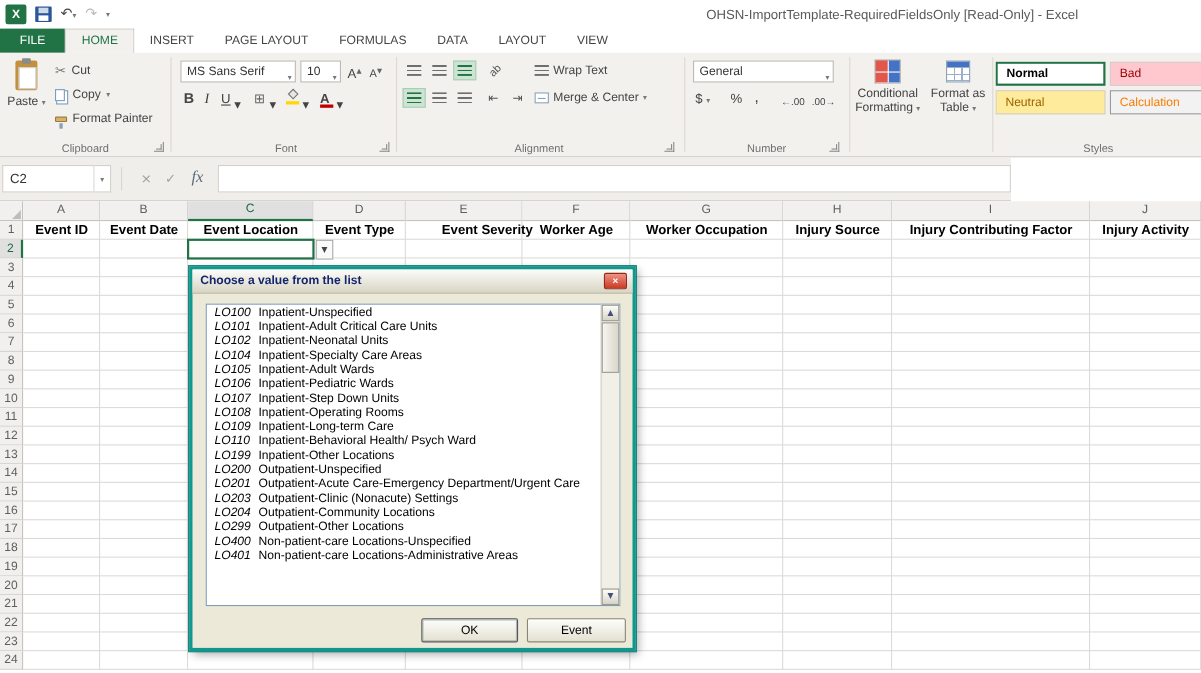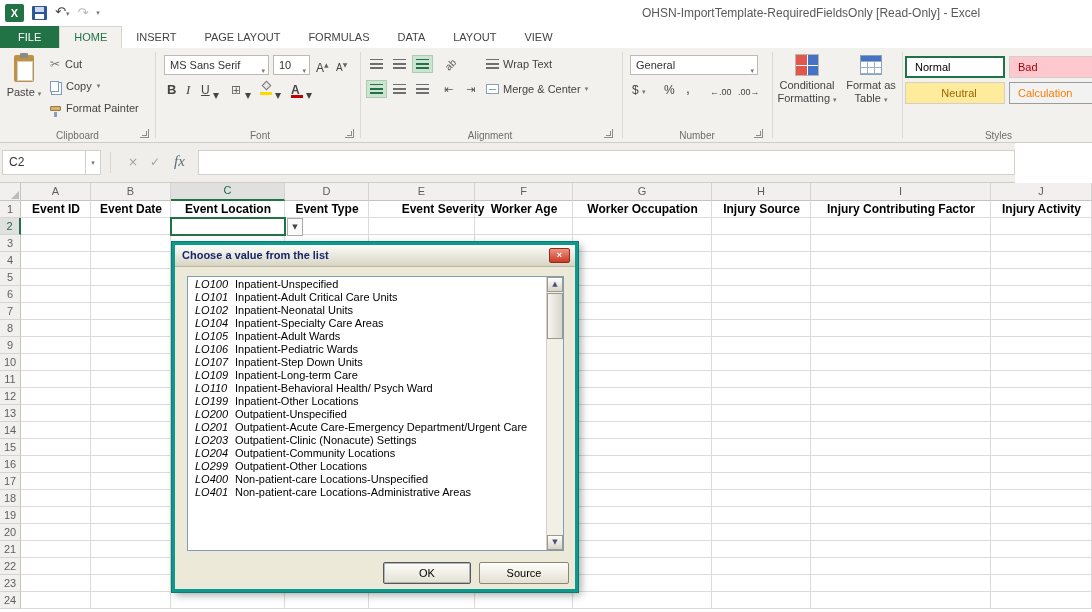--- a/index.html
+++ b/index.html
@@ -95,21 +95,21 @@
    repeating-linear-gradient(to right, transparent 0 6px, #9ab0c8 6px 7px),
    repeating-linear-gradient(to bottom, transparent 0 5px, #9ab0c8 5px 6px);
   border:1px solid #8ca0b8;}
 #style-gallery {position:absolute; left:905px; top:8px; width:187px; height:76px; overflow:hidden;}
 .gitem {position:absolute; width:100px; height:22px; font-size:11px; line-height:20px;
   padding-left:8px; border:1px solid #d2cfca; overflow:hidden; white-space:nowrap;}
 .gitem.gsel {border:2px solid #217346; line-height:18px;}
 .gitem.gbord {border:1px solid #9b9b9b;}
 
 
-#fbar {position:absolute; top:143px; left:0; width:1015px; height:40px; background:#f0eeea;
+#fbar {position:absolute; top:143px; left:0; width:919px; height:40px; background:#f0eeea;
   border-bottom:1px solid #d0ccc7;}
 #namebox {position:absolute; left:2px; top:7px; width:84px; height:25px; background:#fff;
   border:1px solid #d4d0ca; font-size:12px; color:#333; line-height:23px; padding-left:6px;}
 #namedd {position:absolute; left:86px; top:7px; width:15px; height:25px; background:#fff;
   border:1px solid #d4d0ca; border-left:none; text-align:center; font-size:7px; color:#777; line-height:25px;}
 .fdiv {position:absolute; top:9px; height:21px; width:1px; background:#d9d6d1;}
 .fico {position:absolute; top:12px; font-size:12px; color:#a2a2a2; font-family:"DejaVu Sans",sans-serif;}
 #fx-label {position:absolute; left:174px; top:10px; font-family:"Liberation Serif",serif;
   font-style:italic; font-size:15px; color:#5c6b7a;}
 #finput {position:absolute; left:198px; top:7px; right:0; height:25px; background:#fff; border:1px solid #d4d0ca;}
@@ -303,23 +303,23 @@
     <span>Formatting</span>
     <span class="dd">▾</span>
   </div>
   <div class="bigbtn" style="left:841px; width:60px">
     <span class="faticon" style="display:block"></span>
     <span>Format as</span><br>
     <span>Table</span>
     <span class="dd">▾</span>
   </div>
   <div id="style-gallery">
-      <div class="gitem gsel" style="background: rgb(255, 255, 255); color: rgb(0, 0, 0); left: 0px; top: 0px;">Normal</div>
+      <div class="gitem gsel" style="background: rgb(255, 255, 255); color: rgb(0, 0, 0); left: 0px; top: 0px; font-weight: bold;">Normal</div>
       <div class="gitem" style="background: rgb(255, 199, 206); color: rgb(156, 0, 6); left: 104px; top: 0px;">Bad</div>
-      <div class="gitem" style="background: rgb(255, 235, 156); color: rgb(156, 101, 0); left: 0px; top: 26px; text-align: center;">Neutral</div>
+      <div class="gitem" style="background: rgb(255, 235, 156); color: rgb(156, 101, 0); left: 0px; top: 26px;">Neutral</div>
       <div class="gitem gbord" style="background: rgb(242, 242, 242); color: rgb(250, 125, 0); left: 104px; top: 26px;">Calculation</div>
     </div>
   <div class="glabel" style="left:905px;width:187px">Styles</div>
   <div class="gsep" style="left:902px"></div>
 </div>
 
 <div id="fbar">
   <div id="namebox">C2</div>
   <div id="namedd" class="icn">▾</div>
   <div class="fdiv" style="left:110px"></div>
@@ -443,20 +443,24 @@
           </div>
           <div class="litem">
             <span class="code">LO106</span>
             <span class="desc">Inpatient-Pediatric Wards</span>
           </div>
           <div class="litem">
             <span class="code">LO107</span>
             <span class="desc">Inpatient-Step Down Units</span>
           </div>
           <div class="litem">
+            <span class="code">LO108</span>
+            <span class="desc">Inpatient-Operating Rooms</span>
+          </div>
+          <div class="litem">
             <span class="code">LO109</span>
             <span class="desc">Inpatient-Long-term Care</span>
           </div>
           <div class="litem">
             <span class="code">LO110</span>
             <span class="desc">Inpatient-Behavioral Health/ Psych Ward</span>
           </div>
           <div class="litem">
             <span class="code">LO199</span>
             <span class="desc">Inpatient-Other Locations</span>
@@ -490,15 +494,15 @@
             <span class="desc">Non-patient-care Locations-Administrative Areas</span>
           </div>
         </div>
       <div id="dscroll">
         <span class="sbtn up">▲</span>
         <span id="sthumb"></span>
         <span class="sbtn down">▼</span>
       </div>
     </div>
     <button class="dbtn" id="okbtn">OK</button>
-    <button class="dbtn" id="cancelbtn">Source</button>
+    <button class="dbtn" id="cancelbtn">Event</button>
   </div>
 </div>
 
 </body></html>

